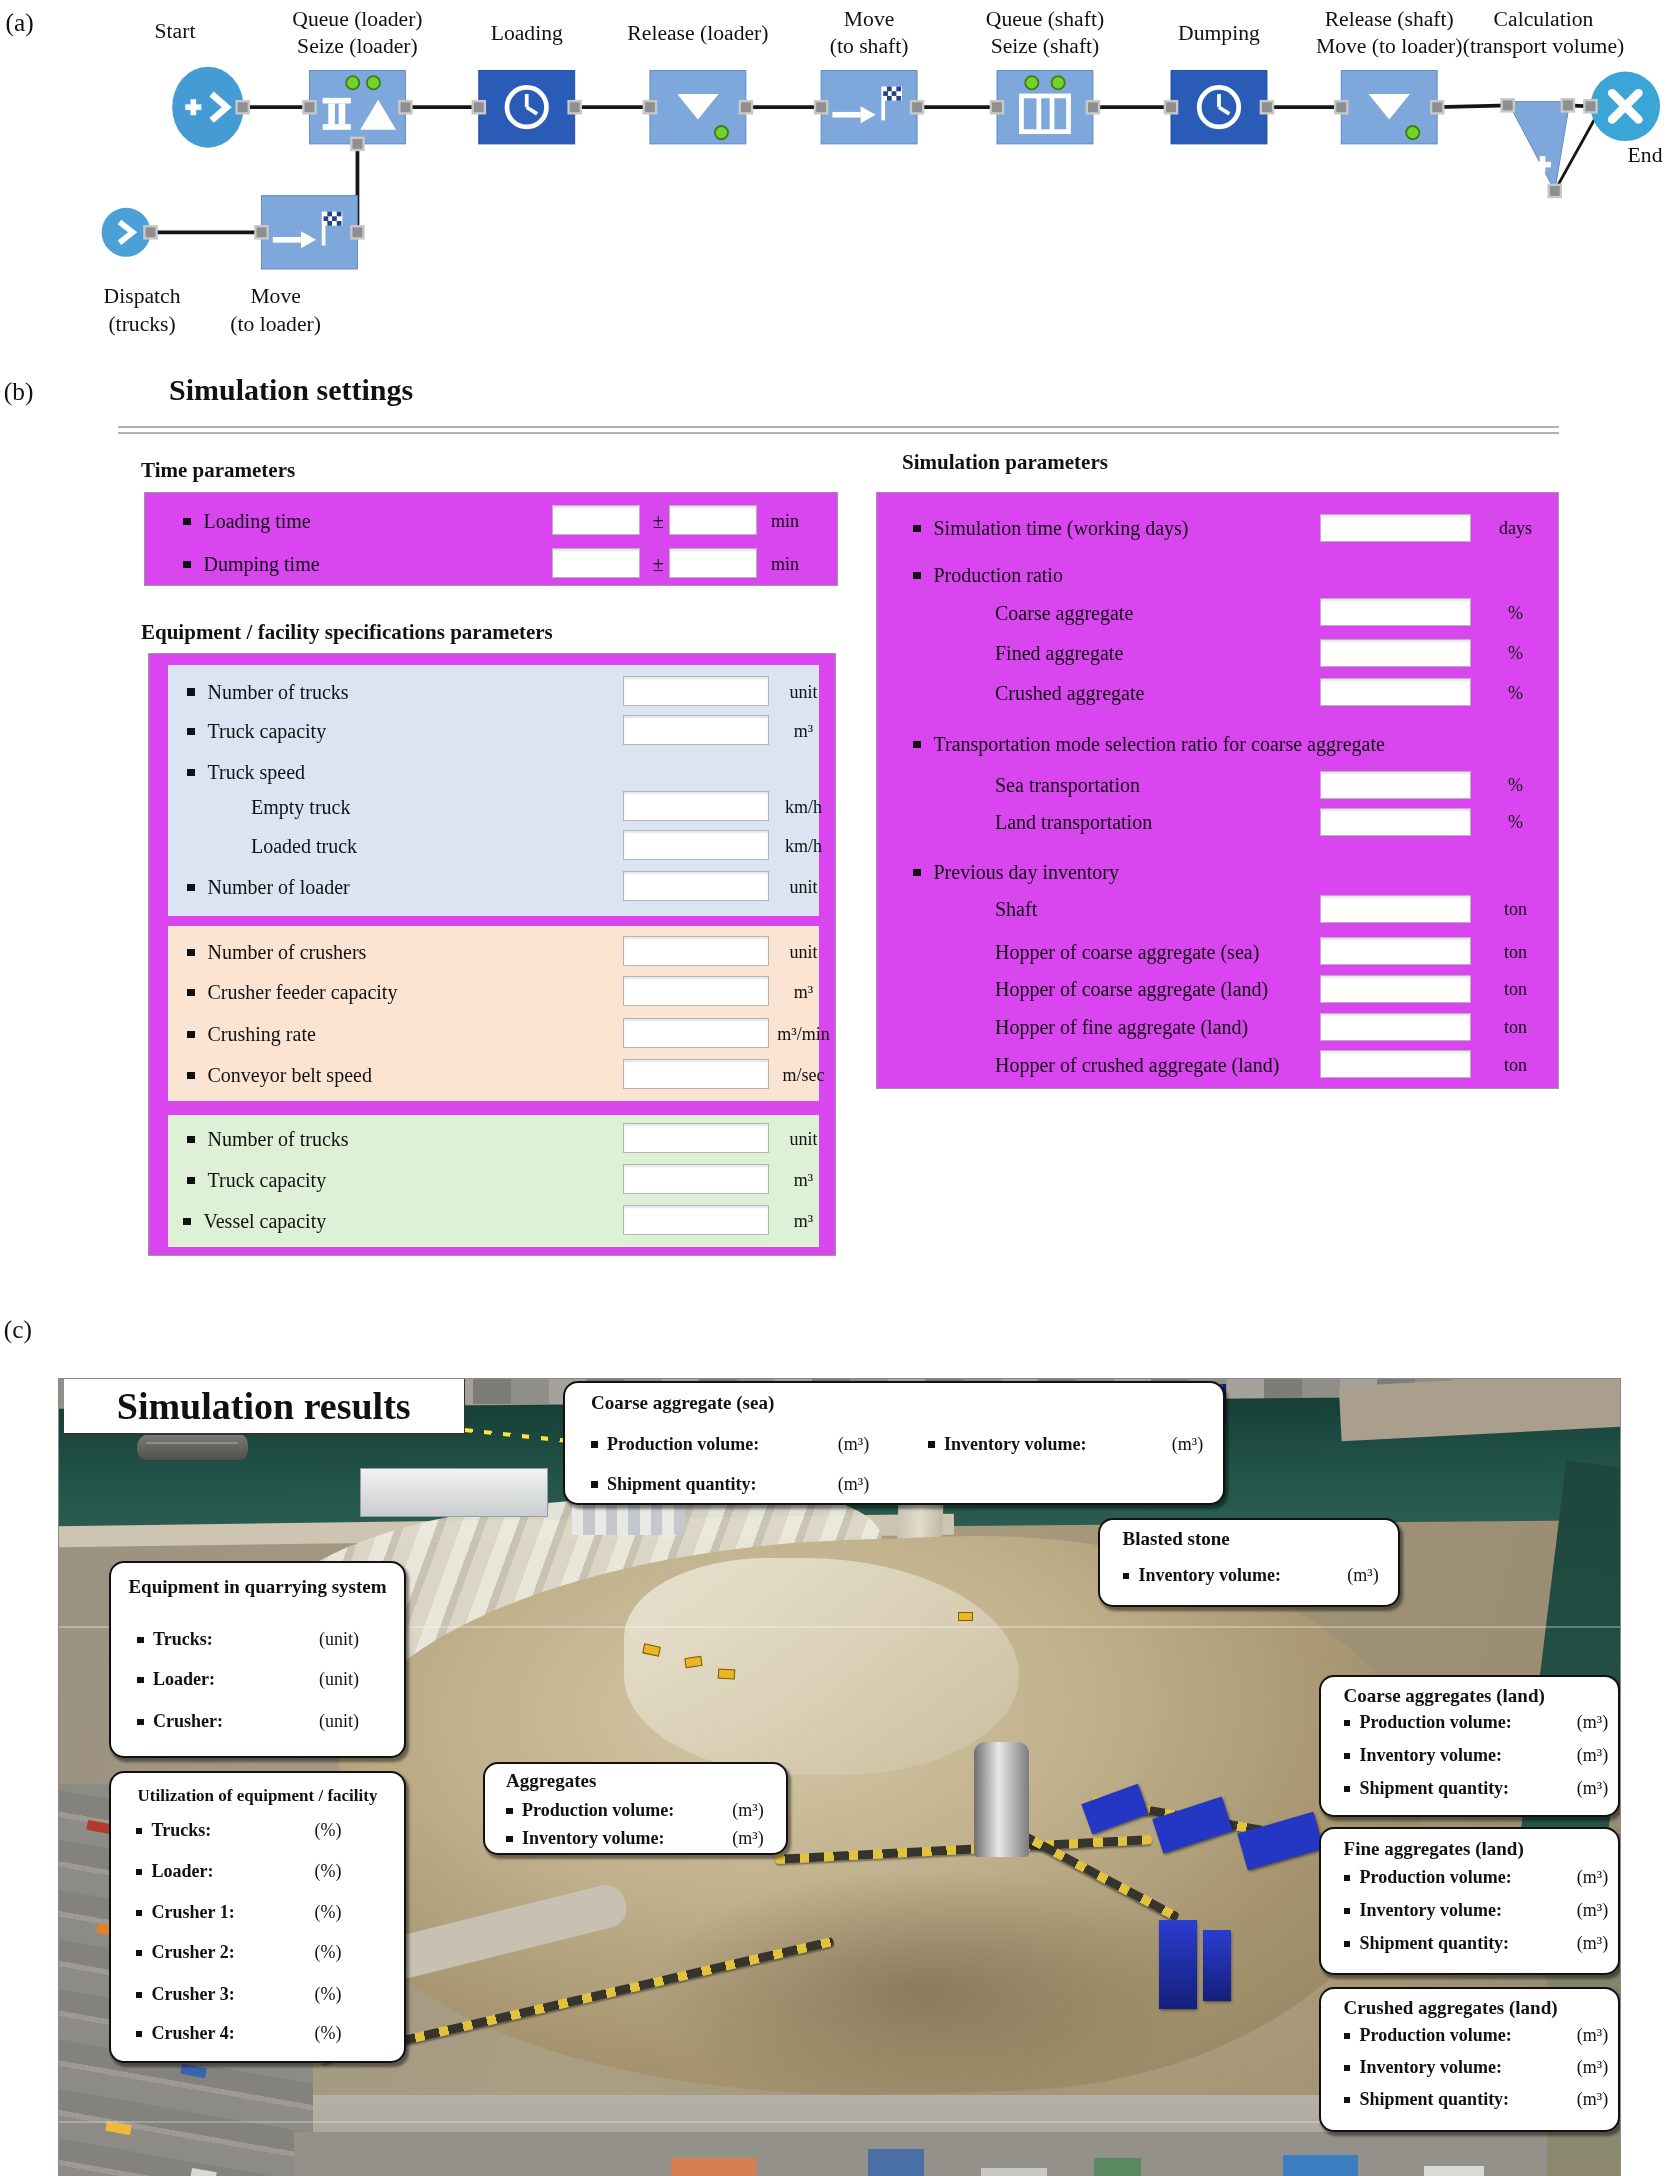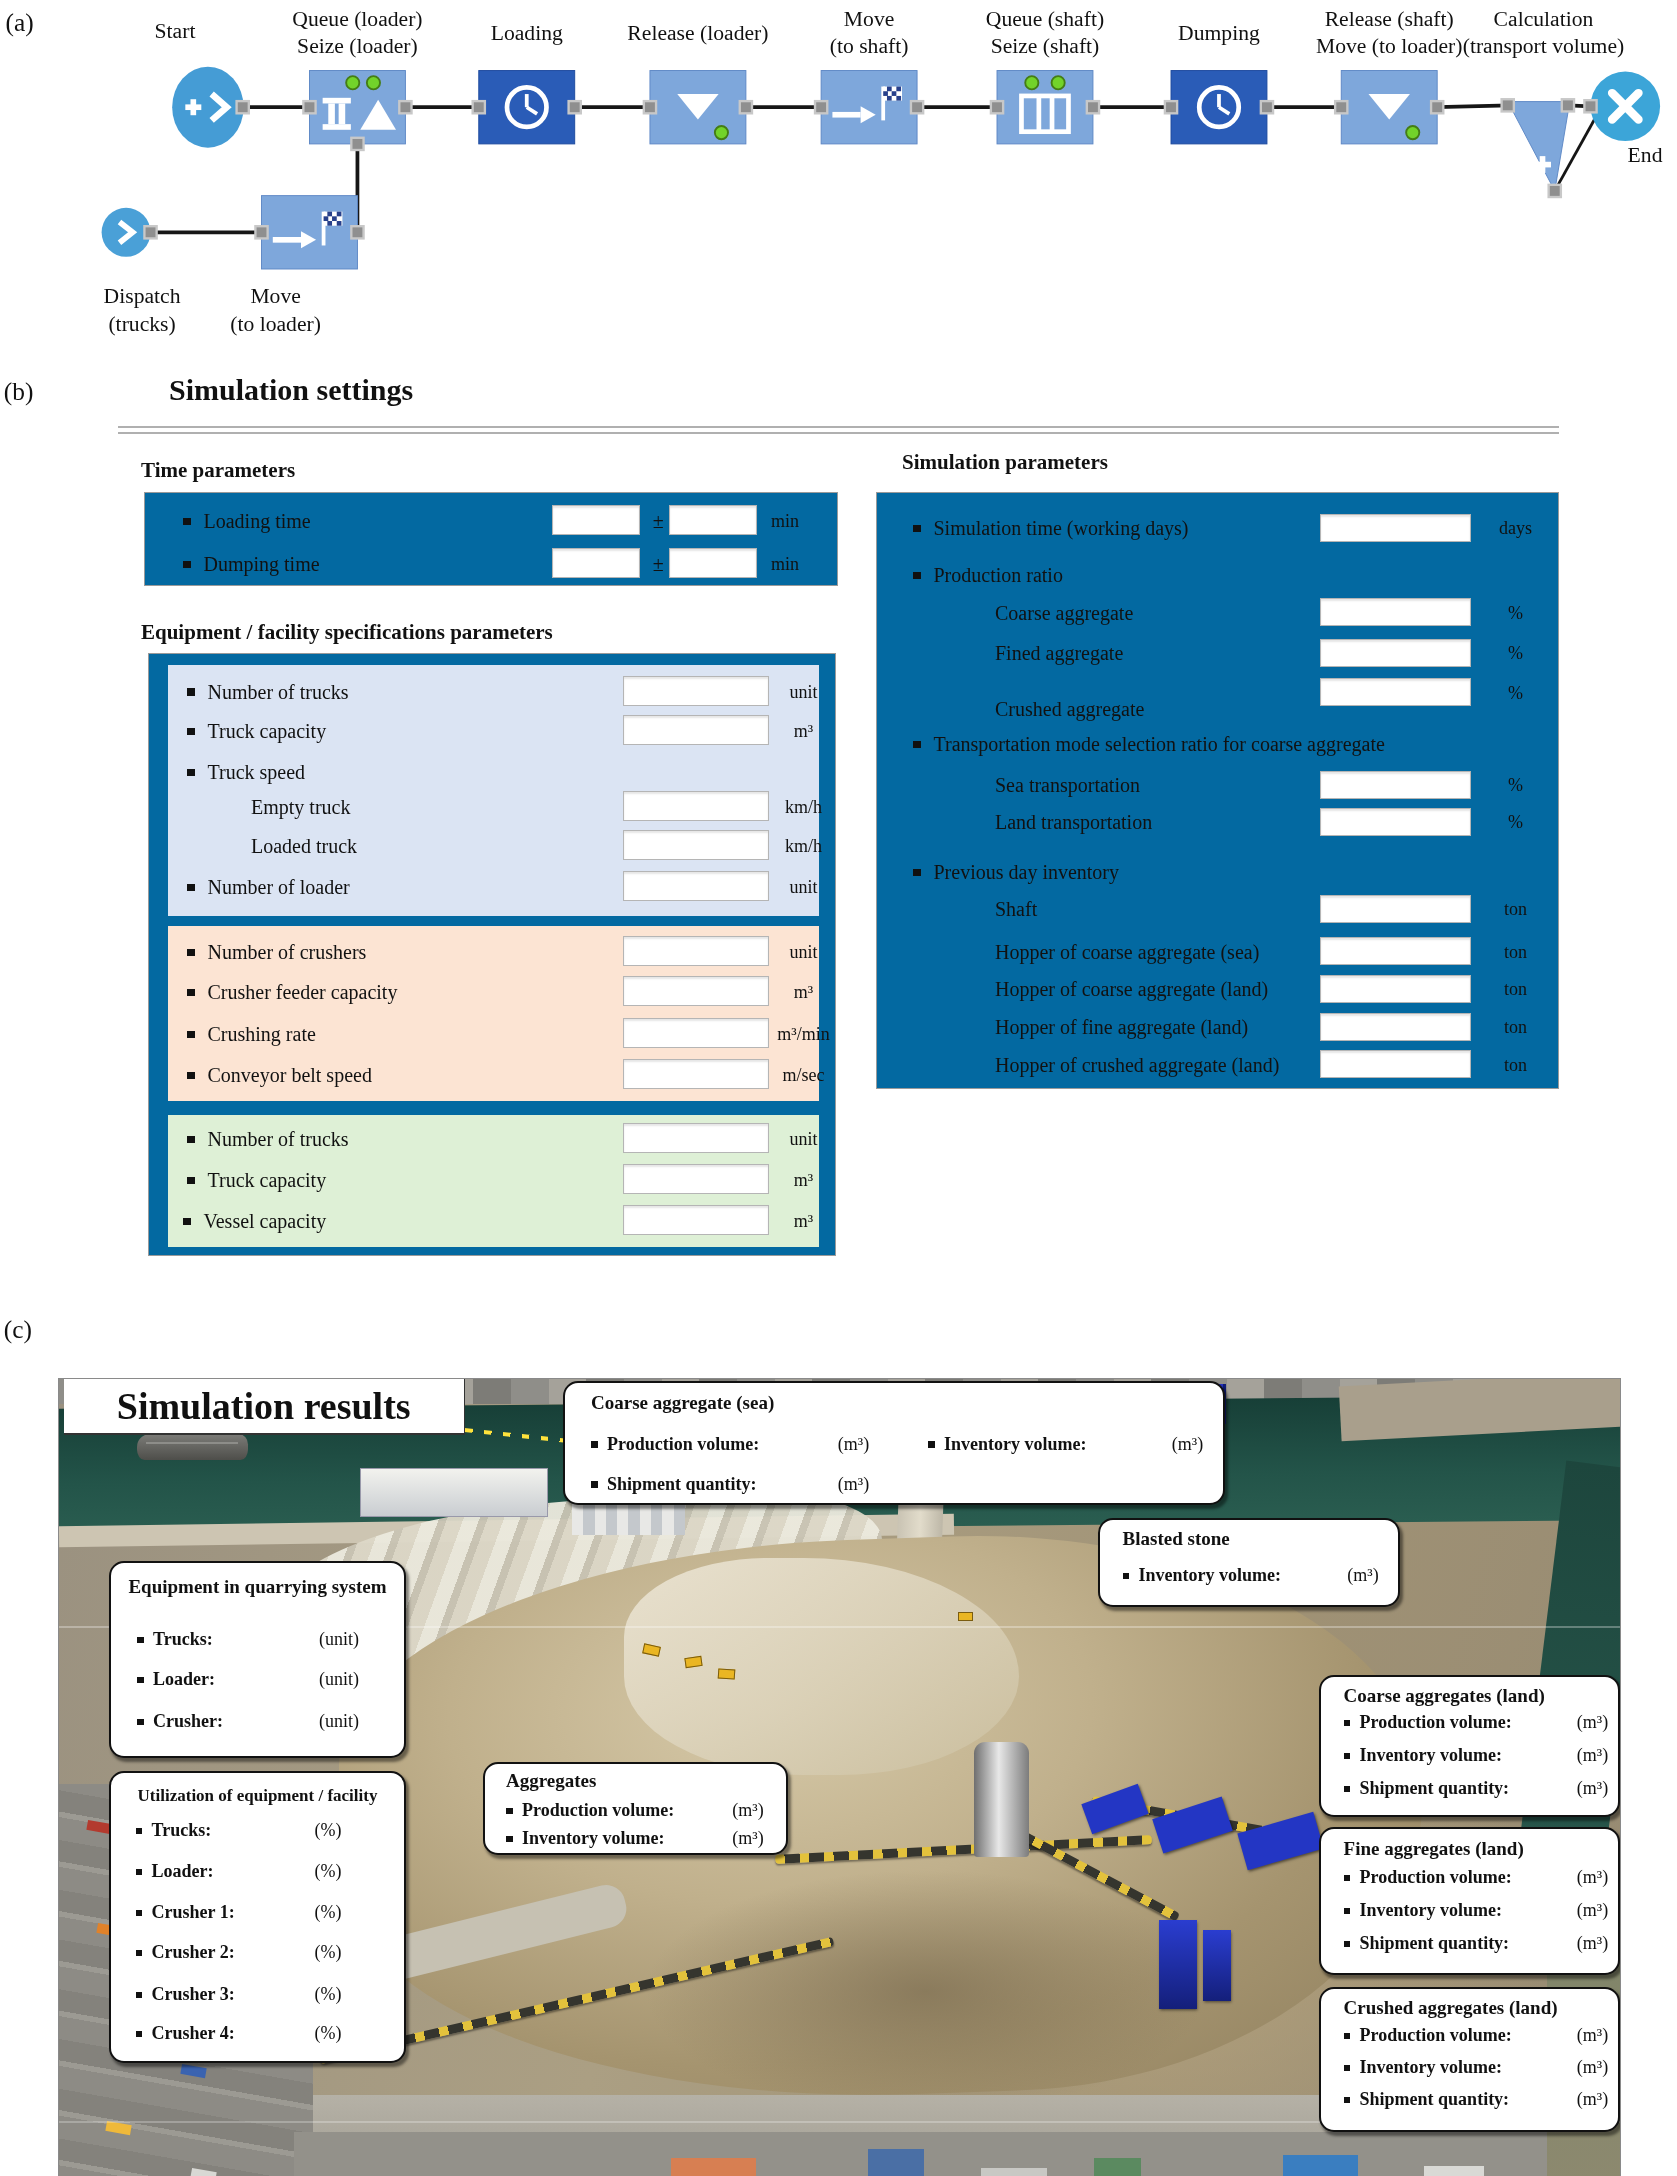--- a/index.html
+++ b/index.html
@@ -5,21 +5,21 @@
   html,body{margin:0;padding:0;background:#fff}
   *{box-sizing:border-box}
   #canvas{position:relative;width:1678px;height:2176px;background:#fff;font-family:"Liberation Serif",serif;color:#111;overflow:hidden}
   .figlab{position:absolute;font-size:25.4px;color:#111}
   
   svg text{font-family:"Liberation Serif",serif;font-size:23px;fill:#111}
   
   .title-b{position:absolute;left:169px;top:373px;font-size:30px;font-weight:bold}
   .rule{position:absolute;left:118px;top:426px;width:1441px;height:7.5px;border-top:2.8px solid #b0b0b0;border-bottom:2.8px solid #b0b0b0}
   .h3{position:absolute;font-size:21px;font-weight:bold;white-space:nowrap}
-  .box{position:absolute;border:0.9px solid #9a9a9a;background:#0369a1}
+  .box{position:absolute;border:0.9px solid #9a9a9a;background:#d946ef}
   .sub{position:absolute;left:19px;width:651px}
   .sub.blue{background:#dbe4f3}
   .sub.orange{background:#fce4d3}
   .sub.green{background:#def0d6}
   .lblrow{position:absolute;font-size:20px;line-height:32px;white-space:nowrap}
   .bullet{display:inline-block;width:7.5px;height:7.5px;background:#111;margin-right:13px;vertical-align:2.8px}
   .inp{position:absolute;height:30px;border:0.9px solid #b5b5b5;background:#fff;box-shadow:inset 0 1.9px 1.9px rgba(0,0,0,.10);outline:none;font:17px "Liberation Serif",serif;padding:0 5.6px}
   .inp.sm{height:28px}
   .pm{position:absolute;font-size:20px;width:22.6px;text-align:center;line-height:32px}
   .unit{position:absolute;font-size:18px;text-align:center;line-height:32px;white-space:nowrap}
@@ -296,21 +296,21 @@
     <div class="lblrow" style="left:36px;top:66px"><span class="bullet"></span><span>Production ratio</span></div>
 
     <div class="lblrow" style="left:118px;top:104px"><span>Coarse aggregate</span></div>
     <input class="inp sm" style="left: 443px; top: 105px; width: 151px;">
     <span class="unit" style="left:603px;top:104px;width:71px">%</span>
 
     <div class="lblrow" style="left:118px;top:144px"><span>Fined aggregate</span></div>
     <input class="inp sm" style="left: 443px; top: 146px; width: 151px;">
     <span class="unit" style="left:603px;top:144px;width:71px">%</span>
 
-    <div class="lblrow" style="left:118px;top:200px"><span>Crushed aggregate</span></div>
+    <div class="lblrow" style="left:118px;top:184px"><span>Crushed aggregate</span></div>
     <input class="inp sm" style="left: 443px; top: 185px; width: 151px;">
     <span class="unit" style="left:603px;top:184px;width:71px">%</span>
 
     <div class="lblrow" style="left:36px;top:235px"><span class="bullet"></span><span>Transportation mode selection ratio for coarse aggregate</span></div>
 
     <div class="lblrow" style="left:118px;top:276px"><span>Sea transportation</span></div>
     <input class="inp sm" style="left: 443px; top: 278px; width: 151px;">
     <span class="unit" style="left:603px;top:276px;width:71px">%</span>
 
     <div class="lblrow" style="left:118px;top:313px"><span>Land transportation</span></div>

